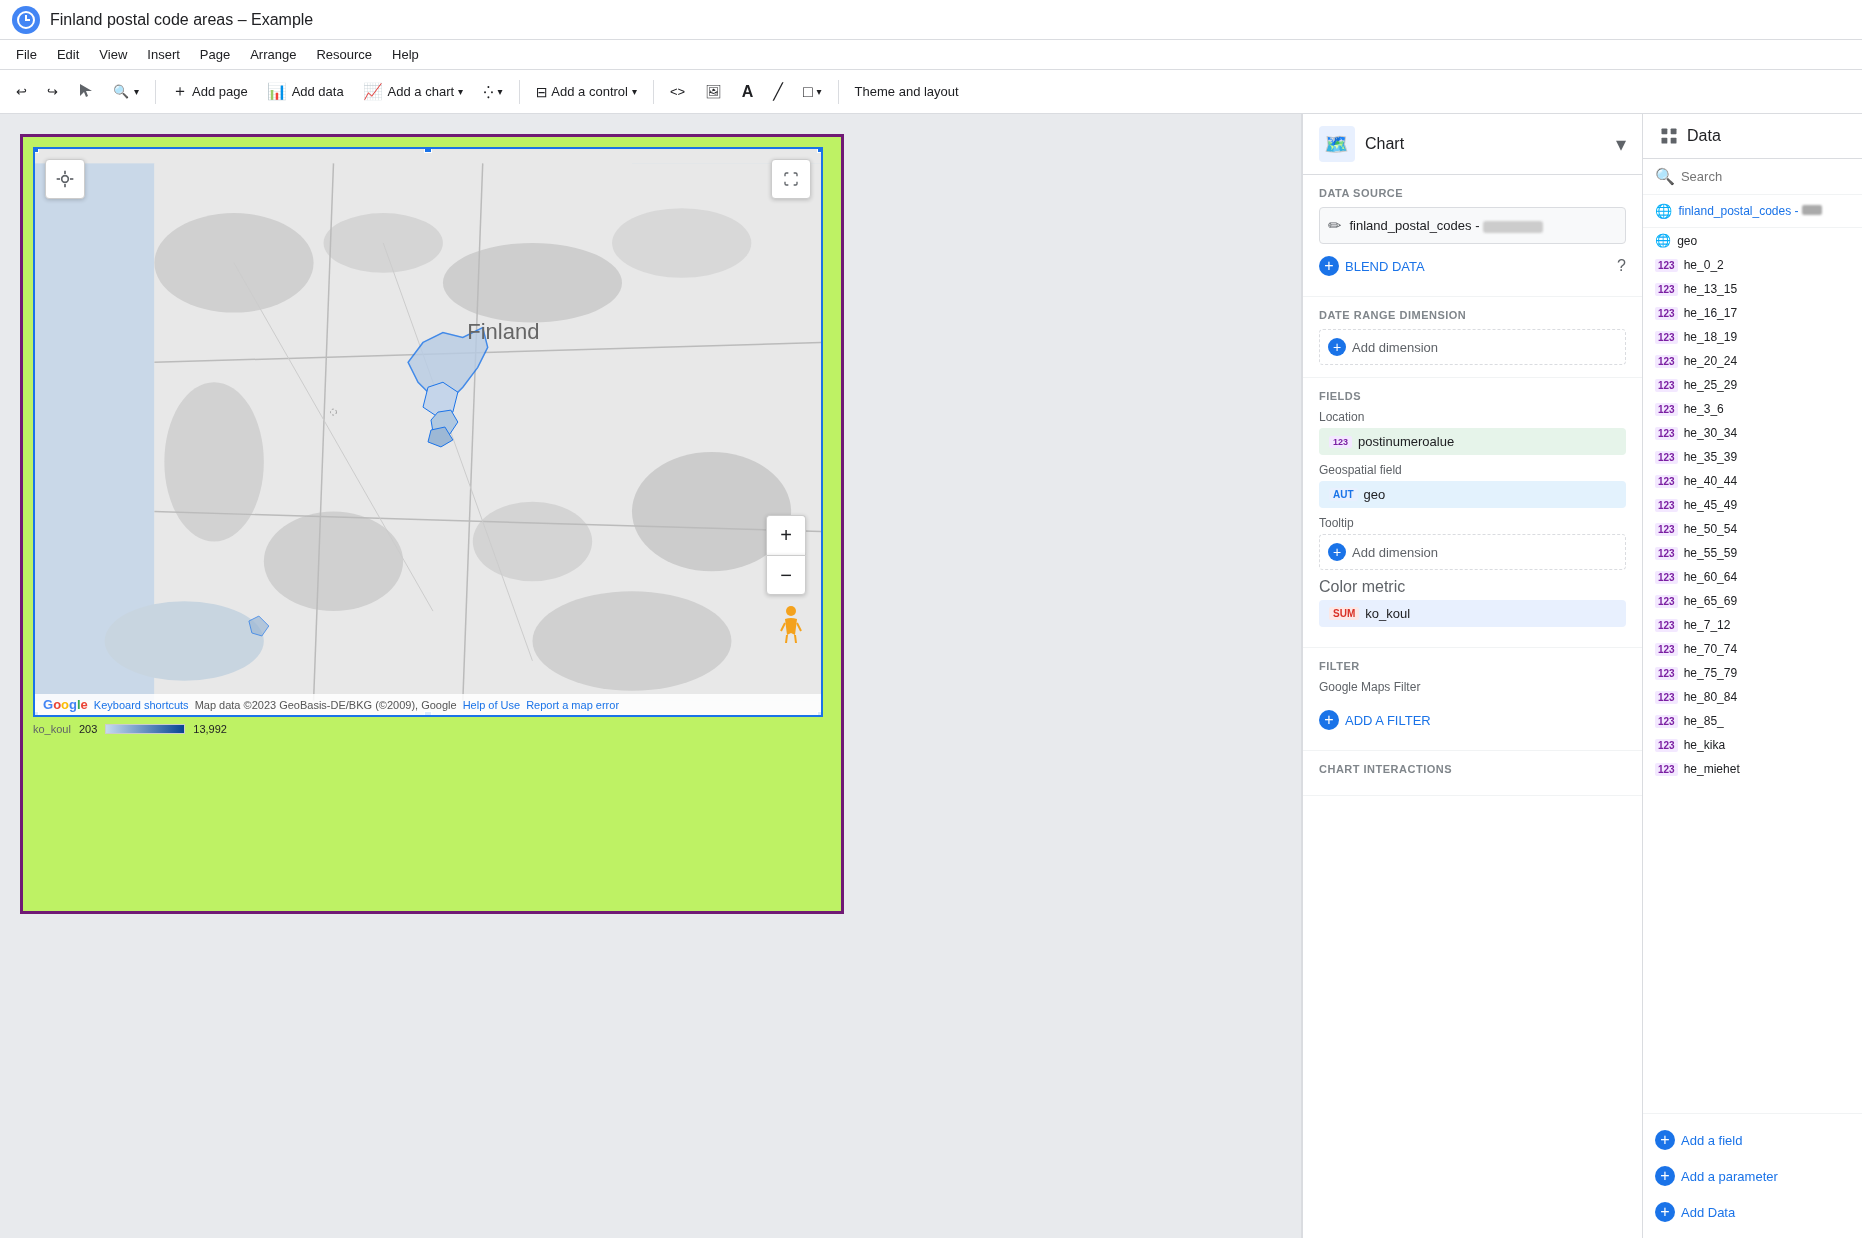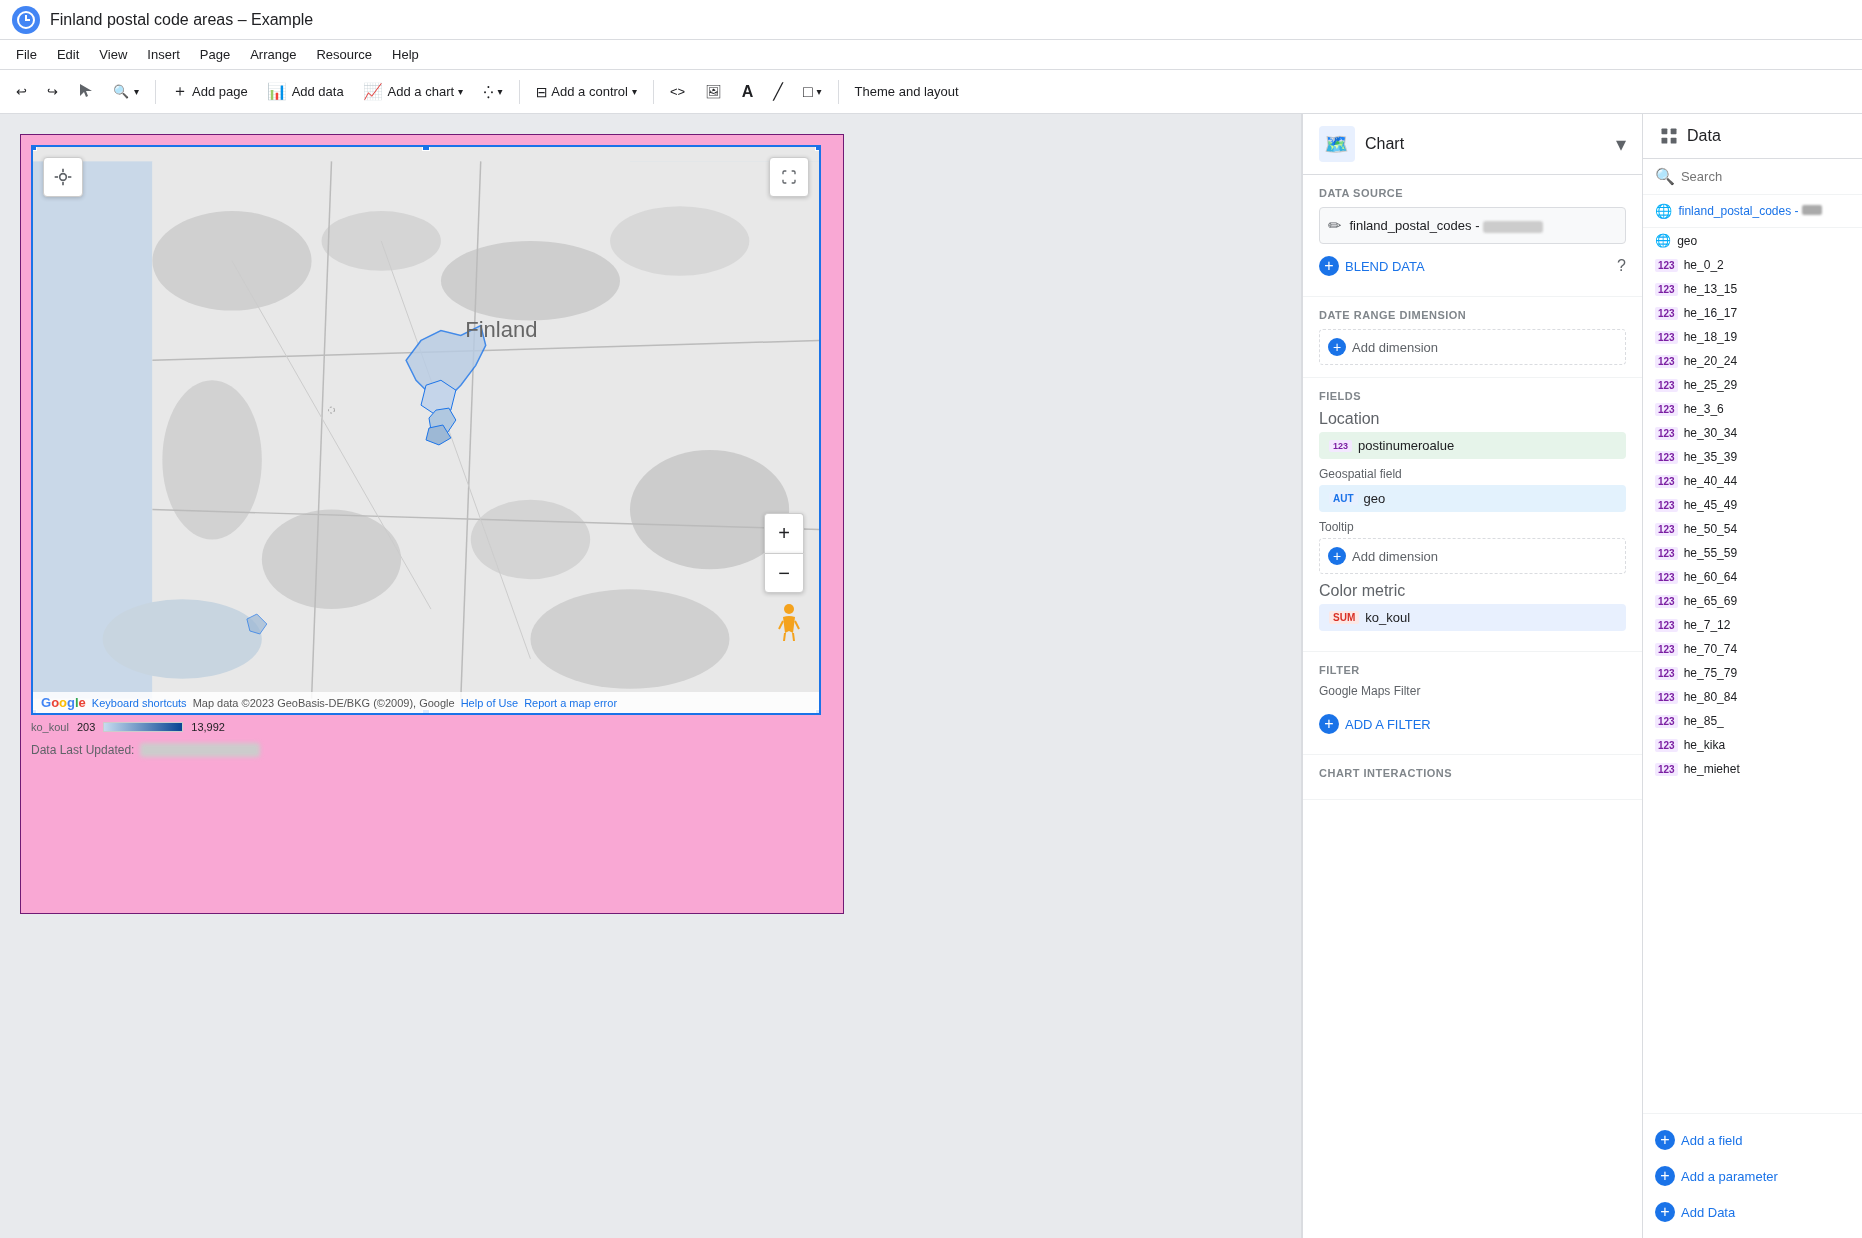--- a/index.html
+++ b/index.html
@@ -42,21 +42,21 @@
     #main-layout {
       display: flex; height: calc(1238px - 40px - 30px - 44px);
       background: #e8eaed;
     }
 
     
     #canvas-area {
       flex: 1; padding: 20px; overflow: auto; background: #e8eaed;
     }
     #page-canvas {
-      background: #f9a8d4; border: 1px solid #701a75; width: 824px; min-height: 780px;
+      background: #bef264; border: 3px solid #701a75; width: 824px; min-height: 780px;
       position: relative; padding: 10px;
     }
 
     
     #map-container {
       border: 2px solid #1a73e8; position: relative; background: #e8e8e8;
       width: 790px; height: 570px; overflow: hidden;
     }
     
     #map-svg { position: absolute; top: 0; left: 0; width: 100%; height: 100%; }
@@ -473,24 +473,20 @@
         </div>
       </div>
 
       <div class="map-legend">
         <span style="font-size:11px; color:#5f6368;">ko_koul</span>
         <span style="font-size:11px;">203</span>
         <div class="legend-gradient"></div>
         <span style="font-size:11px;">13,992</span>
       </div>
 
-      <div id="data-last-updated">
-        <span>Data Last Updated:</span>
-        <span class="updated-blur"></span>
-      </div>
     </div>
   </div>
 
   <div id="right-panel">
 
     <div id="chart-panel">
 
       <div id="chart-panel-header">
         <div class="chart-header-left">
           <div class="chart-icon-globe">🗺️</div>
@@ -520,21 +516,21 @@
         <div class="add-dimension-btn">
           <div class="plus-circle" style="width:18px;height:18px;font-size:14px;">+</div>
           <span>Add dimension</span>
         </div>
       </div>
 
       <div class="panel-section">
         <div class="panel-section-title">Fields</div>
 
         <div style="margin-bottom:8px;">
-          <div style="font-size:16px; color:#5f6368; margin-bottom:4px;">Location</div>
+          <div style="font-size:12px; color:#5f6368; margin-bottom:4px;">Location</div>
           <div class="field-chip green-bg">
             <span class="field-type-badge num123">123</span>
             <span>postinumeroalue</span>
           </div>
         </div>
 
         <div style="margin-bottom:8px;">
           <div style="font-size:12px; color:#5f6368; margin-bottom:4px;">Geospatial field</div>
           <div class="field-chip light-blue-bg">
             <span class="field-type-badge aut">AUT</span>

